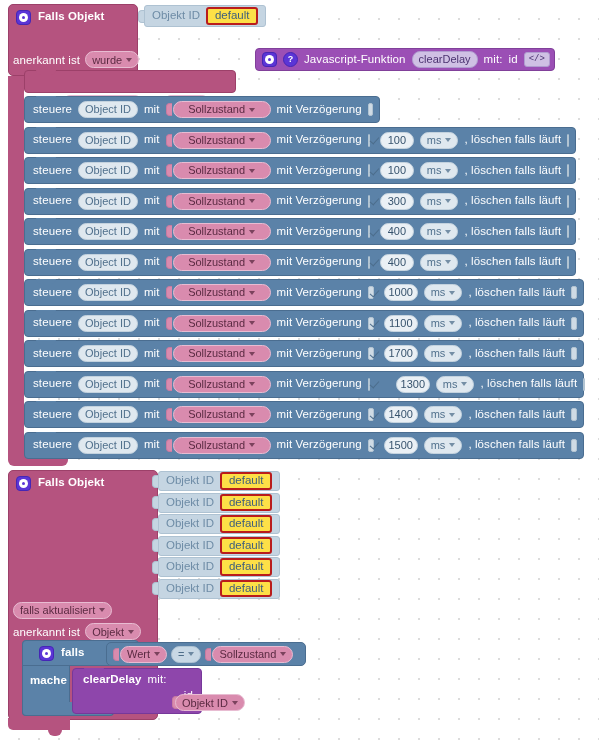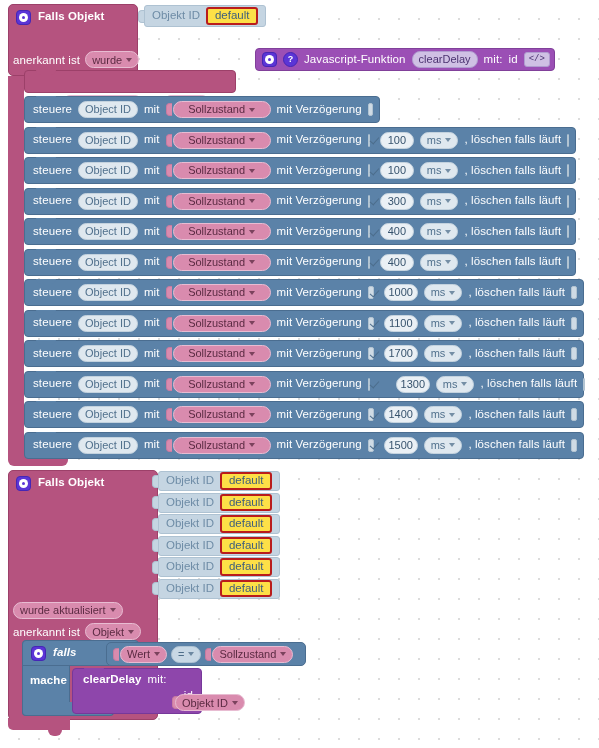--- a/index.html
+++ b/index.html
@@ -627,37 +627,37 @@
           <span class="row" style="gap: 6px; padding: 0px 7px;">
             <span style="color: rgb(110, 140, 166);">Objekt ID</span>
             <span class="dd-white" style="padding: 1px 7px; border-radius: 3px;">default</span>
           </span>
         </span>
       </div>
     </div>
 
   <div style="position:absolute; left:13px; top:600px; z-index:5;">
     <span class="dd dd-pink">
-      <span>wurde aktualisiert</span>
+      <span>falls aktualisiert</span>
       <span class="caret"></span>
     </span>
   </div>
   <div style="position:absolute; left:13px; top:623px; z-index:5; display:flex; align-items:center; gap:5px;">
     <span class="lbl">anerkannt ist</span>
     <span class="dd dd-pink">
       <span>Objekt</span>
       <span class="caret"></span>
     </span>
   </div>
 
   <div class="blk ctrl-blue" style="left:22px; top:640px; width:48px; height:76px; z-index:3; border-radius:4px;">
     <div class="notch" style="background:#5b82a8;"></div>
   </div>
   <div class="blk ctrl-blue" style="left:22px; top:640px; width:117px; height:26px; z-index:4; border-radius:4px 4px 0 0;">
-    <div class="row" style="gap:7px; padding-left:8px;font-style:italic;">
+    <div class="row" style="gap:7px; padding-left:16px;">
       <span class="icon-btn">
           <span class="gear-glyph"></span>
         </span>
       <span class="lbl" style="font-weight:bold;">falls</span>
     </div>
   </div>
 
   <div style="position:absolute; left:22px; top:702px; width:92px; height:14px; background:#5b82a8;
               border:1px solid #4a6d90; border-top:none; border-radius:0 0 4px 4px; z-index:3;"></div>
 

